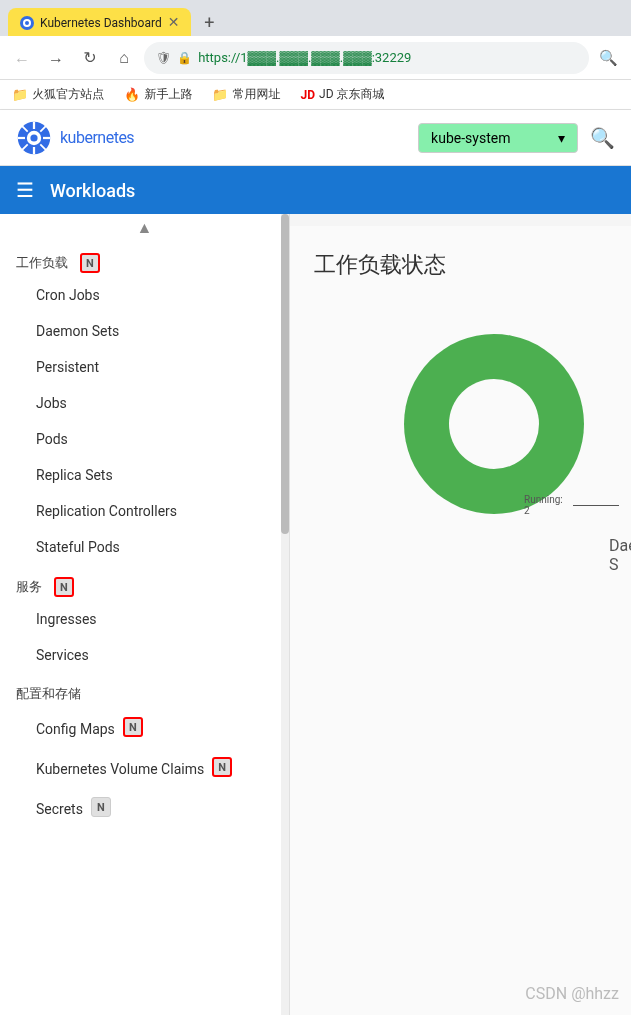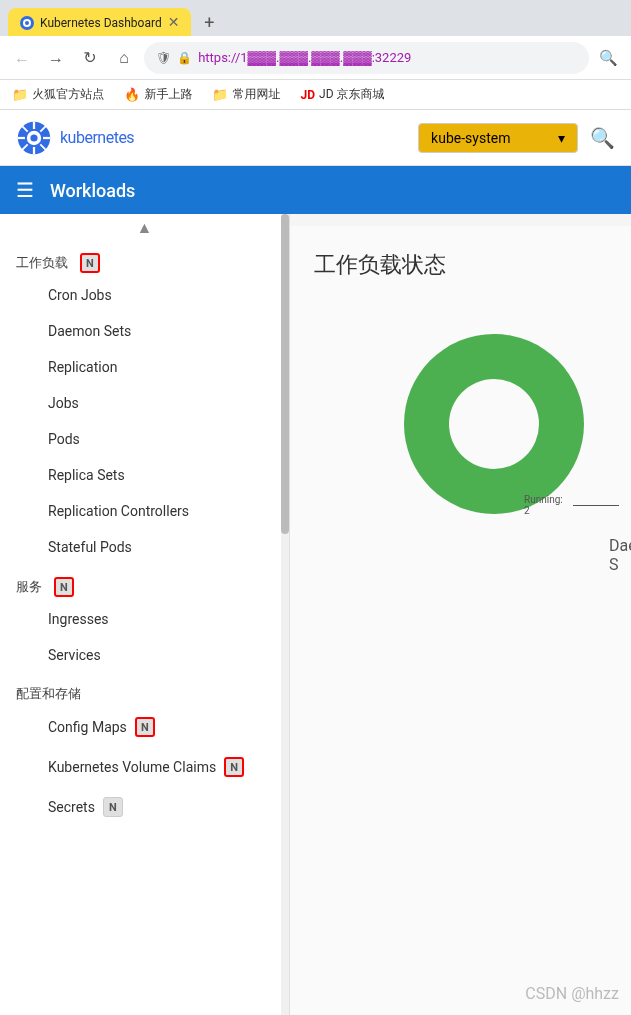--- a/index.html
+++ b/index.html
@@ -10,54 +10,54 @@
     .browser-tabs { display: flex; align-items: flex-end; padding: 8px 0 0 8px; height: 36px; }
     .tab-active { background: #fde047; border-radius: 8px 8px 0 0; padding: 6px 12px; font-size: 12px; color: #222; display: flex; align-items: flex-end; gap: 6px; min-width: 180px; }
     .tab-favicon { width: 14px; height: 14px; background: #326ce5; border-radius: 50%; display: flex; align-items: center; justify-content: center; }
     .tab-close { margin-left: auto; color: #666; cursor: pointer; font-size: 14px; }
     .tab-new { width: 28px; height: 28px; display: flex; align-items: center; justify-content: center; color: #555; font-size: 18px; cursor: pointer; margin-left: 4px; align-self: center; }
 
     .browser-toolbar { background: #fff; display: flex; align-items: center; padding: 6px 8px; gap: 6px; border-bottom: 1px solid #ddd; height: 44px; }
     .nav-btn { width: 28px; height: 28px; display: flex; align-items: center; justify-content: center; color: #555; cursor: pointer; border-radius: 50%; font-size: 16px; }
     .nav-btn.disabled { color: #bbb; cursor: default; }
     .address-bar { flex: 1; background: #f1f3f4; border-radius: 20px; display: flex; align-items: center; padding: 4px 12px; gap: 6px; height: 32px; }
-    .address-text { font-size: 13px; color: #a21caf; }
+    .address-text { font-size: 13px; color: #15803d; }
     .lock-icon { color: #666; font-size: 12px; }
     .search-btn { width: 28px; height: 28px; display: flex; align-items: center; justify-content: center; color: #555; cursor: pointer; border-radius: 50%; font-size: 15px; }
 
     .bookmarks-bar { background: #fff; display: flex; align-items: center; padding: 4px 8px; gap: 12px; border-bottom: 1px solid #e0e0e0; height: 30px; font-size: 12px; color: #333; overflow: hidden; }
     .bookmark-item { display: flex; align-items: center; gap: 4px; cursor: pointer; white-space: nowrap; padding: 2px 4px; border-radius: 4px; }
     .bm-icon { font-size: 13px; }
 
     
     .app { height: calc(1015px - 110px); display: flex; flex-direction: column; }
 
     
     .k8s-header { background: #fff; display: flex; align-items: center; padding: 0 16px; height: 56px; border-bottom: 1px solid #e0e0e0; box-shadow: 0 1px 3px rgba(0,0,0,0.1); }
     .k8s-logo { display: flex; align-items: center; gap: 8px; }
     .k8s-logo-icon { width: 36px; height: 36px; }
     .k8s-logo-text { font-size: 16px; color: #326ce5; font-weight: 400; letter-spacing: -0.5px; }
-    .namespace-selector { margin-left: auto; display: flex; align-items: center; background: #eab308; border: 1px solid #ccc; border-radius: 4px; padding: 6px 12px; cursor: pointer; min-width: 160px; }
+    .namespace-selector { margin-left: auto; display: flex; align-items: center; background: #86efac; border: 1px solid #ccc; border-radius: 4px; padding: 6px 12px; cursor: pointer; min-width: 160px; }
     .search-icon-header { margin-left: 12px; font-size: 20px; color: #555; cursor: pointer; }
 
     
     .workloads-bar { background: #1976d2; display: flex; align-items: center; padding: 0 16px; height: 48px; }
     .hamburger { color: #fff; font-size: 20px; cursor: pointer; margin-right: 16px; }
     .workloads-title { color: #fff; font-size: 18px; font-weight: 500; }
 
     
     .main-content { display: flex; flex: 1; overflow: hidden; }
 
     
     .sidebar { width: 290px; background: #fff; border-right: 1px solid #e0e0e0; overflow-y: auto; position: relative; }
     .sidebar-scrollbar { position: absolute; right: 0; top: 0; width: 8px; height: 100%; background: #f0f0f0; }
     .sidebar-scrollbar-thumb { width: 100%; height: 40%; background: #bbb; border-radius: 4px; margin-top: 0; }
 
     .sidebar-section-header { padding: 12px 16px 4px 16px; font-size: 13px; color: #444; display: flex; align-items: center; gap: 4px; }
-    .sidebar-item { padding: 10px 16px 10px 48px; font-size: 14px; color: #333; cursor: pointer; display: flex; align-items: center; }
+    .sidebar-item { padding: 10px 16px 10px 36px; font-size: 14px; color: #333; cursor: pointer; display: flex; align-items: flex-end; }
 
     .badge-n { display: inline-flex; align-items: center; justify-content: center; background: #e0e0e0; color: #555; font-size: 11px; font-weight: bold; width: 20px; height: 20px; border-radius: 3px; margin-left: 8px; border: 1px solid #ccc; }
     .badge-n-red { border: 2px solid red; }
 
     
     .right-panel { flex: 1; padding: 24px; overflow: hidden; background: #fafafa; margin-top: 12px; }
     .panel-title { font-size: 22px; color: #333; margin-bottom: 24px; }
   </style>
 </head>
 <body>
@@ -159,21 +159,21 @@
         <span>工作负载</span>
         <span class="badge-n badge-n-red">N</span>
       </div>
       <div class="sidebar-item">
         <span>Cron Jobs</span>
       </div>
       <div class="sidebar-item">
         <span>Daemon Sets</span>
       </div>
       <div class="sidebar-item">
-        <span>Replication</span>
+        <span>Persistent</span>
       </div>
       <div class="sidebar-item">
         <span>Jobs</span>
       </div>
       <div class="sidebar-item">
         <span>Pods</span>
       </div>
       <div class="sidebar-item">
         <span>Replica Sets</span>
       </div>

